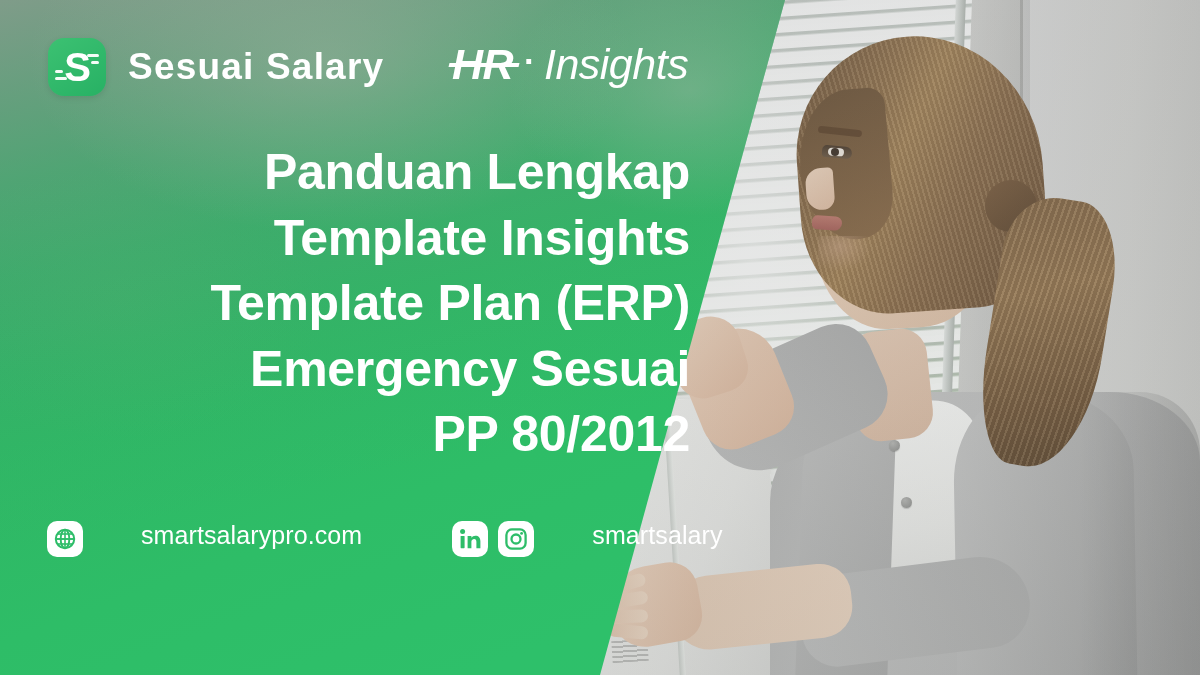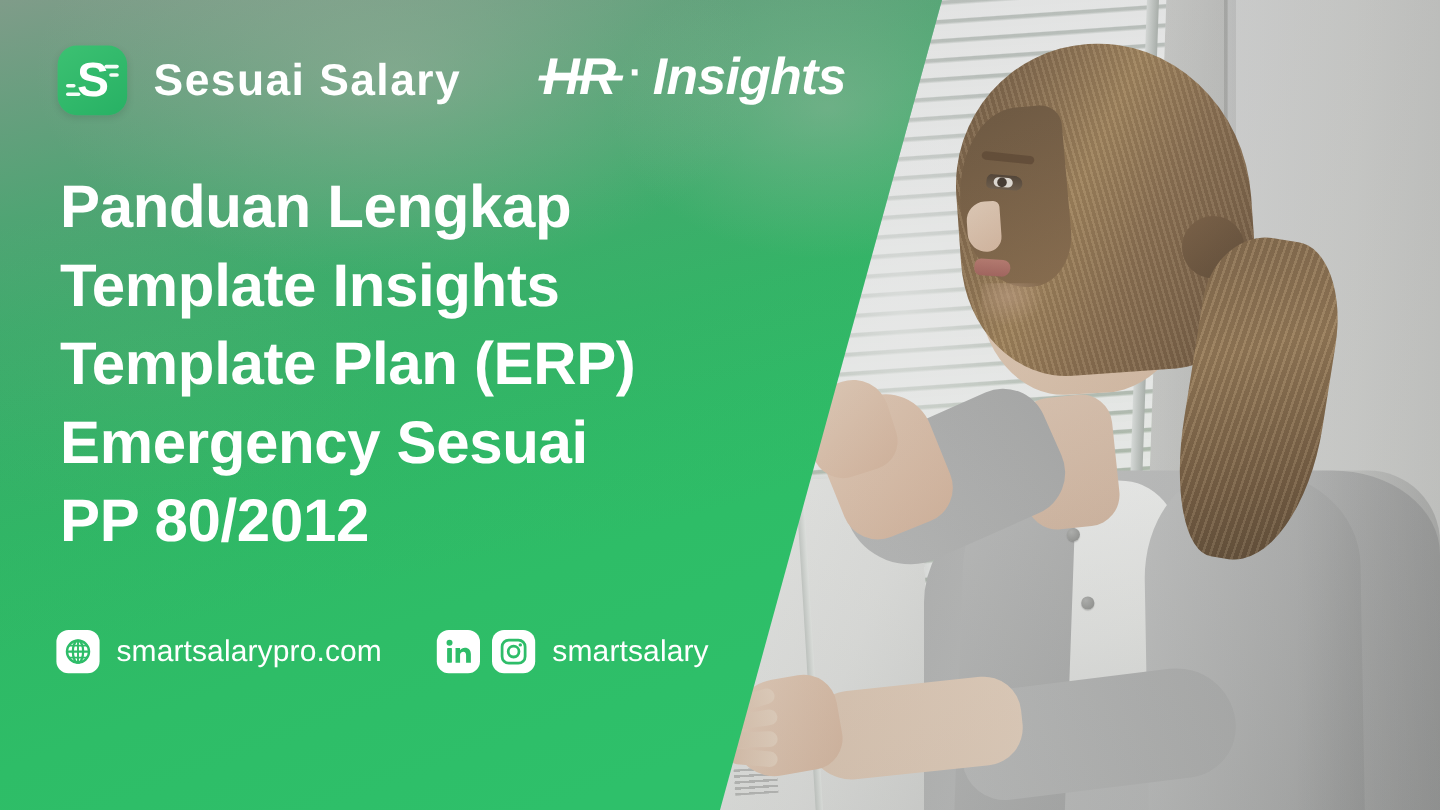--- a/index.html
+++ b/index.html
@@ -342,34 +342,35 @@
     font-size:43px; font-weight:700; font-style:italic;
     letter-spacing:-0.5px;
     display:flex; align-items:center;
   }
   .hr-mark{ position:relative; display:inline-block; padding-right:2px; }
   .hr-mark .bar{
     position:absolute; left:-3px; top:51%; width:calc(100% + 7px); height:4px;
     background:#ffffff; transform:translateY(-50%) skewX(-14deg);
   }
   .hr-dot{ margin:0 9px 0 9px; font-style:normal; font-size:34px; position:relative; top:-3px; }
-  .hr-word{ font-weight:700; font-style:italic; }
+  .hr-word{ font-weight:400; font-style:italic; }
 
   
   .headline{
     position:absolute; left:50px; top:140px; width:640px;
     color:#ffffff;
     font-size:50px; font-weight:800; line-height:1.31;
     letter-spacing:-0.3px;
+    text-align:right;
   }
   .headline .l{ display:block; white-space:nowrap; }
 
   
   .contacts{ position:absolute; left:47px; top:521px; }
-  .crow{ display:flex; align-items:center; height:44px; margin-bottom:6px; }
+  .crow{ display:flex; align-items:flex-start; height:44px; margin-bottom:6px;gap:44px; }
   .crow + .crow{ margin-bottom:0; }
 
   .ic{
     width:36px; height:36px; border-radius:10px; background:#ffffff;
     flex:0 0 auto; position:relative;
     display:flex; align-items:center; justify-content:center;
   }
   .ic svg{ display:block; }
 
   .ctext{

